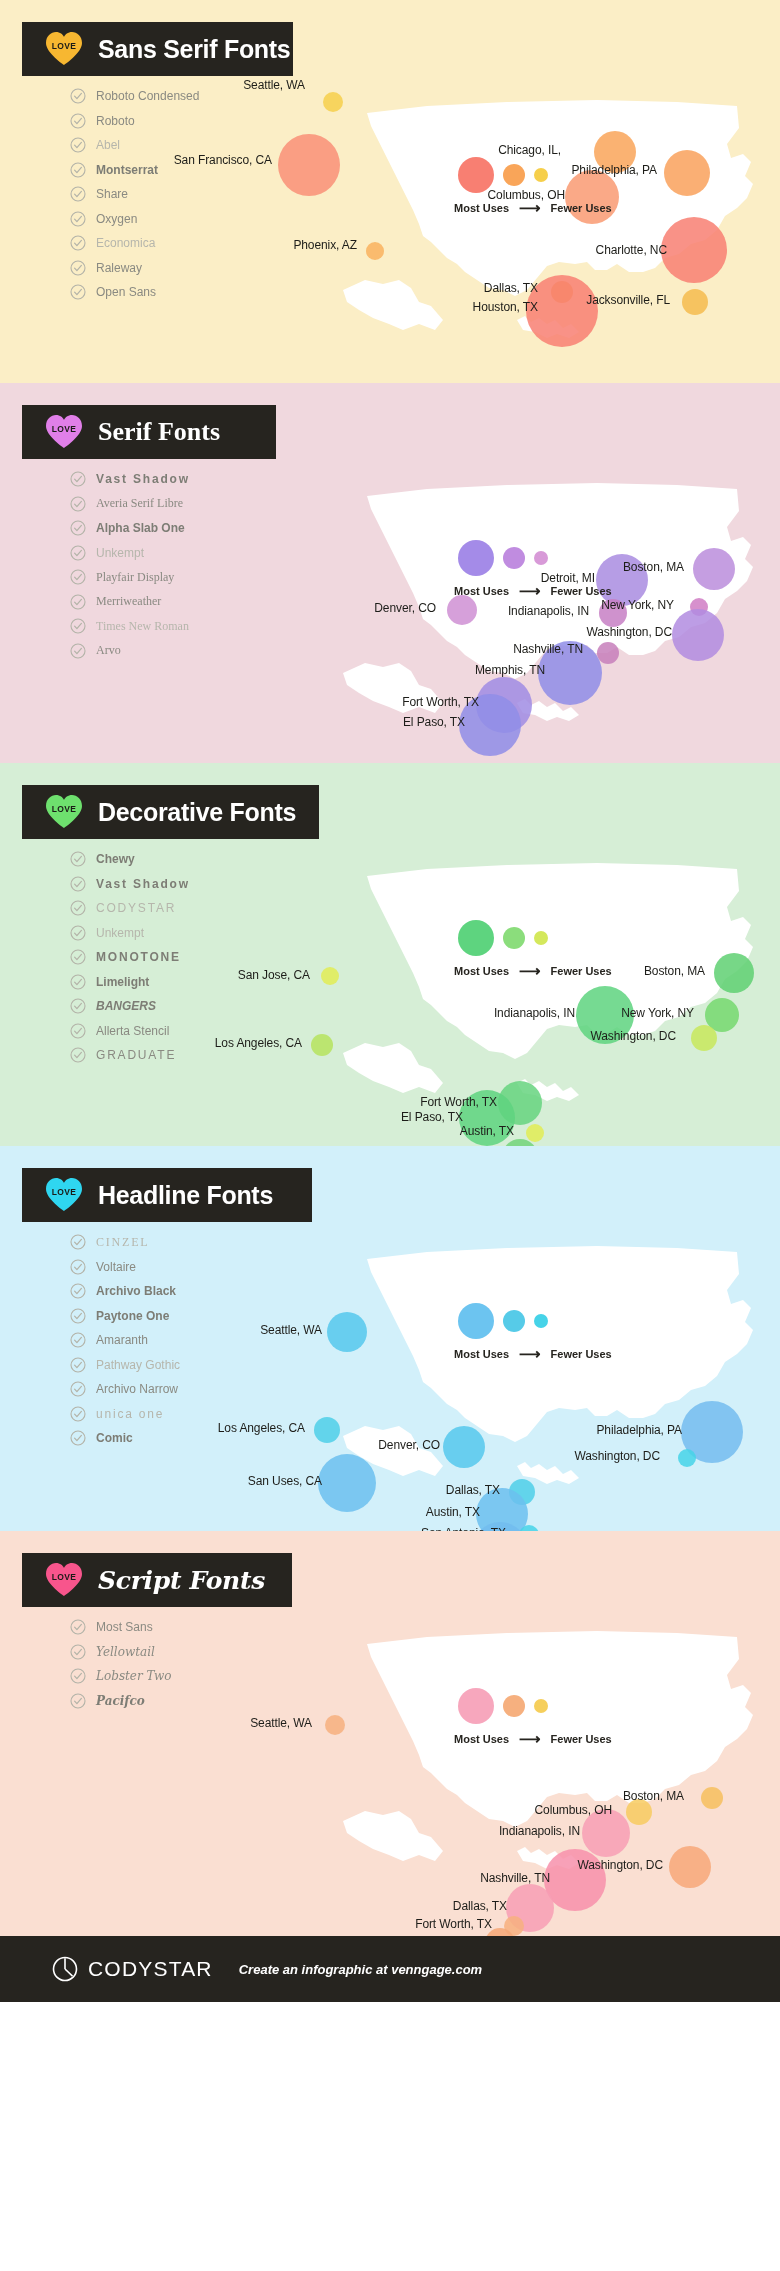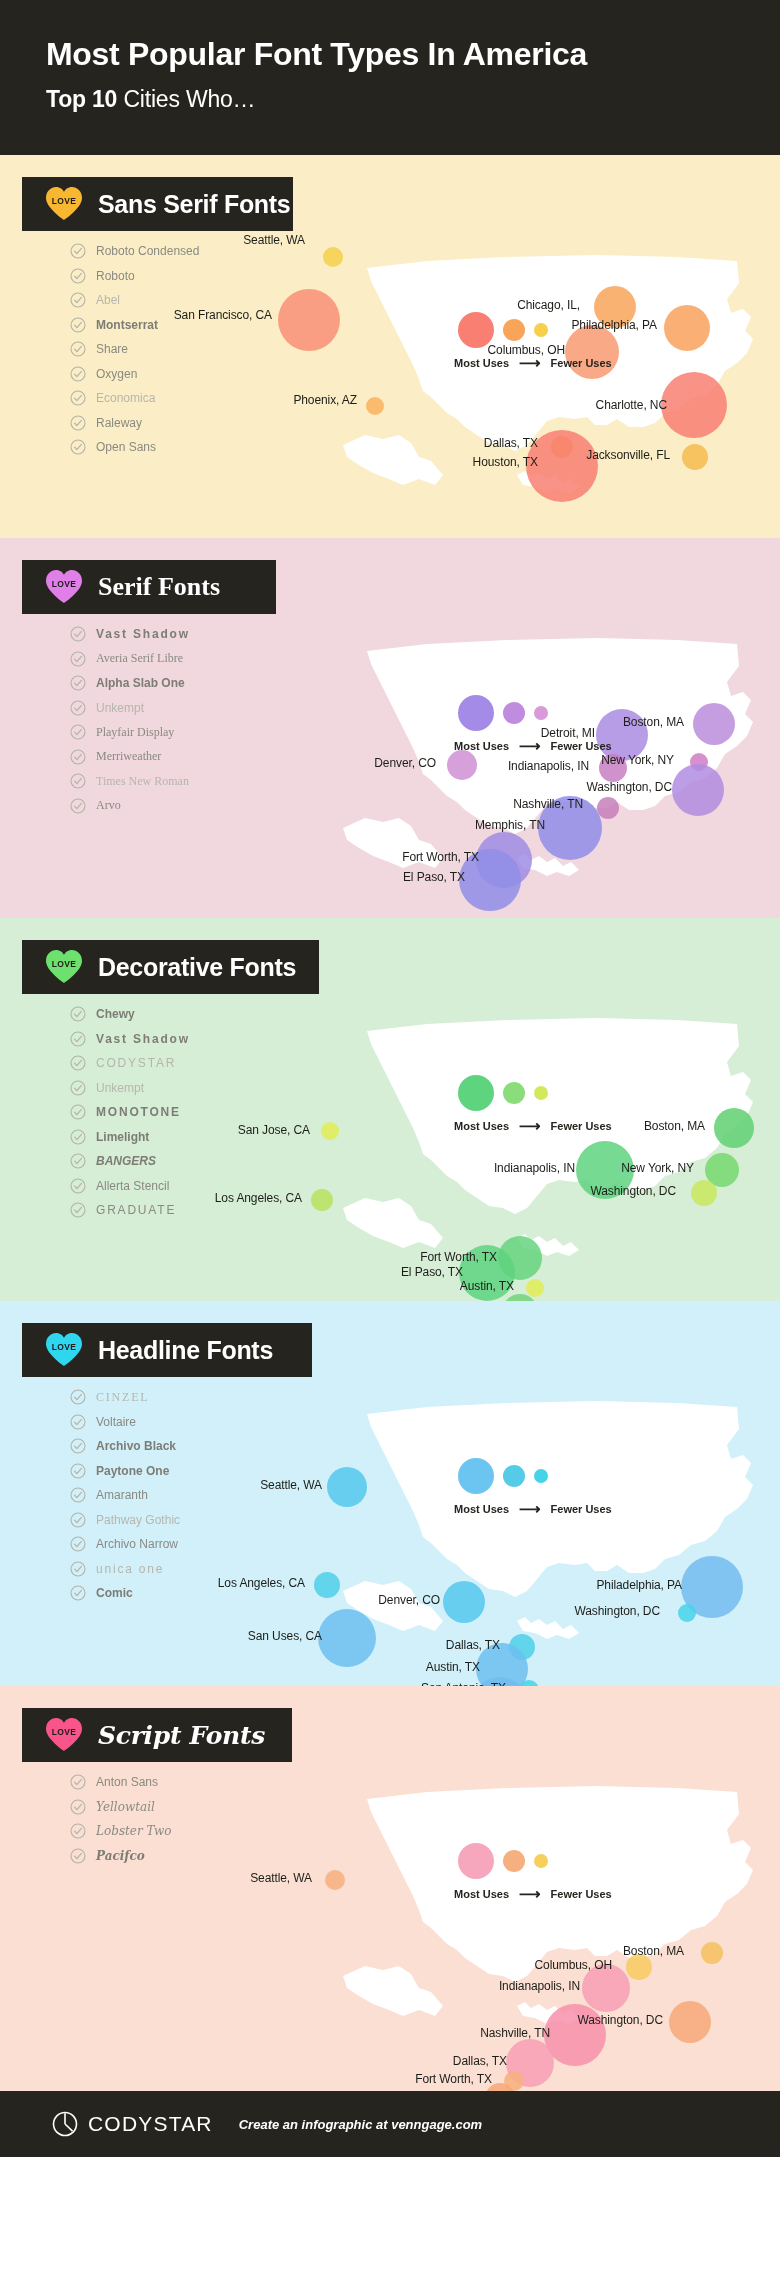--- a/index.html
+++ b/index.html
@@ -201,27 +201,20 @@
     font-size: 13px;
     font-style: italic;
     font-weight: bold;
   }
 </style>
 </head>
 <body>
 
 <div class="page">
 
-  <div class="masthead">
-    <div class="masthead-title">Most Popular Font Types In America</div>
-    <div class="masthead-sub">
-      <span class="strong">Top 10</span>
-      <span>Cities Who…</span>
-    </div>
-  </div>
 
   <div id="sections-host">
       <div class="section" style="height: 383px; background: rgb(251, 238, 198);">
         <div class="section-inner">
           <div class="map-wrap" style="left: 285px; top: 58px;">
             <svg width="470" height="318" viewBox="0 0 470 318">
               <path d="M60,55 L120,48 L200,44 L290,42 L370,44 L430,48 L432,70 L420,86 L424,100 L436,96 L444,104 L438,118 L446,126 L440,140 L430,150 L418,158 L410,172 L398,182 L384,186 L372,196 L358,200 L348,210 L336,214 L322,214 L310,206 L300,212 L288,212 L280,204 L268,206 L252,204 L240,208 L230,220 L220,232 L208,238 L196,232 L182,230 L170,222 L158,214 L150,206 L140,200 L132,192 L124,184 L116,178 L112,166 L106,152 L100,140 L94,128 L88,116 L82,104 L76,92 L70,80 L64,68 Z" fill="#ffffff"></path>
               <path d="M36,232 L58,222 L76,226 L92,222 L104,230 L112,244 L124,248 L136,262 L128,272 L112,266 L96,272 L82,266 L66,260 L52,252 L40,244 Z" fill="#ffffff"></path>
               <path d="M210,262 L218,258 L224,264 L232,260 L240,266 L248,262 L256,270 L264,266 L272,274 L262,280 L250,276 L240,280 L228,274 L216,272 Z" fill="#ffffff"></path>
             </svg>
@@ -330,21 +323,21 @@
               <span>Fewer Uses</span>
             </div>
           </div>
           <div class="bubble" style="width: 20px; height: 20px; left: 301px; top: 92px; background: rgb(246, 207, 75); opacity: 0.85;"></div>
           <div class="citylabel" style="left: 283px; top: 78px; transform: translateX(-100%);">Seattle, WA</div>
           <div class="bubble" style="width: 62px; height: 62px; left: 256px; top: 134px; background: rgb(249, 143, 119); opacity: 0.85;"></div>
           <div class="citylabel" style="left: 250px; top: 153px; transform: translateX(-100%);">San Francisco, CA</div>
           <div class="bubble" style="width: 18px; height: 18px; left: 344px; top: 242px; background: rgb(249, 178, 94); opacity: 0.85;"></div>
           <div class="citylabel" style="left: 335px; top: 238px; transform: translateX(-100%);">Phoenix, AZ</div>
           <div class="bubble" style="width: 42px; height: 42px; left: 572px; top: 131px; background: rgb(249, 165, 89); opacity: 0.85;"></div>
-          <div class="citylabel" style="left: 558px; top: 143px; transform: translateX(-100%);">Chicago, IL,</div>
+          <div class="citylabel" style="left: 539px; top: 143px; transform: translateX(-100%);">Chicago, IL,</div>
           <div class="bubble" style="width: 54px; height: 54px; left: 543px; top: 170px; background: rgb(249, 154, 114); opacity: 0.85;"></div>
           <div class="citylabel" style="left: 543px; top: 188px; transform: translateX(-100%);">Columbus, OH</div>
           <div class="bubble" style="width: 46px; height: 46px; left: 642px; top: 150px; background: rgb(249, 161, 92); opacity: 0.85;"></div>
           <div class="citylabel" style="left: 635px; top: 163px; transform: translateX(-100%);">Philadelphia, PA</div>
           <div class="bubble" style="width: 66px; height: 66px; left: 639px; top: 217px; background: rgb(248, 127, 114); opacity: 0.85;"></div>
           <div class="citylabel" style="left: 645px; top: 243px; transform: translateX(-100%);">Charlotte, NC</div>
           <div class="bubble" style="width: 22px; height: 22px; left: 529px; top: 281px; background: rgb(245, 169, 63); opacity: 0.85;"></div>
           <div class="citylabel" style="left: 516px; top: 281px; transform: translateX(-100%);">Dallas, TX</div>
           <div class="bubble" style="width: 72px; height: 72px; left: 504px; top: 275px; background: rgb(248, 127, 114); opacity: 0.85;"></div>
           <div class="citylabel" style="left: 516px; top: 300px; transform: translateX(-100%);">Houston, TX</div>
@@ -765,21 +758,21 @@
             <span class="sec-title scriptface">Script Fonts</span>
           </div>
           <div class="font-list" style="top: 84px;">
             <div class="font-item">
               <span class="chk">
                 <svg width="16" height="16" viewBox="0 0 16 16">
                   <circle cx="8" cy="8" r="7" fill="none" stroke="#b3b3a8" stroke-width="1.1"></circle>
                   <path d="M4.6 8.2 L6.9 10.6 L11.4 5.4" fill="none" stroke="#b3b3a8" stroke-width="1.2" stroke-linecap="round" stroke-linejoin="round"></path>
                 </svg>
               </span>
-              <span class="font-name ">Anton Sans</span>
+              <span class="font-name ">Most Sans</span>
             </div>
             <div class="font-item">
               <span class="chk">
                 <svg width="16" height="16" viewBox="0 0 16 16">
                   <circle cx="8" cy="8" r="7" fill="none" stroke="#b3b3a8" stroke-width="1.1"></circle>
                   <path d="M4.6 8.2 L6.9 10.6 L11.4 5.4" fill="none" stroke="#b3b3a8" stroke-width="1.2" stroke-linecap="round" stroke-linejoin="round"></path>
                 </svg>
               </span>
               <span class="font-name fn-script">Yellowtail</span>
             </div>

